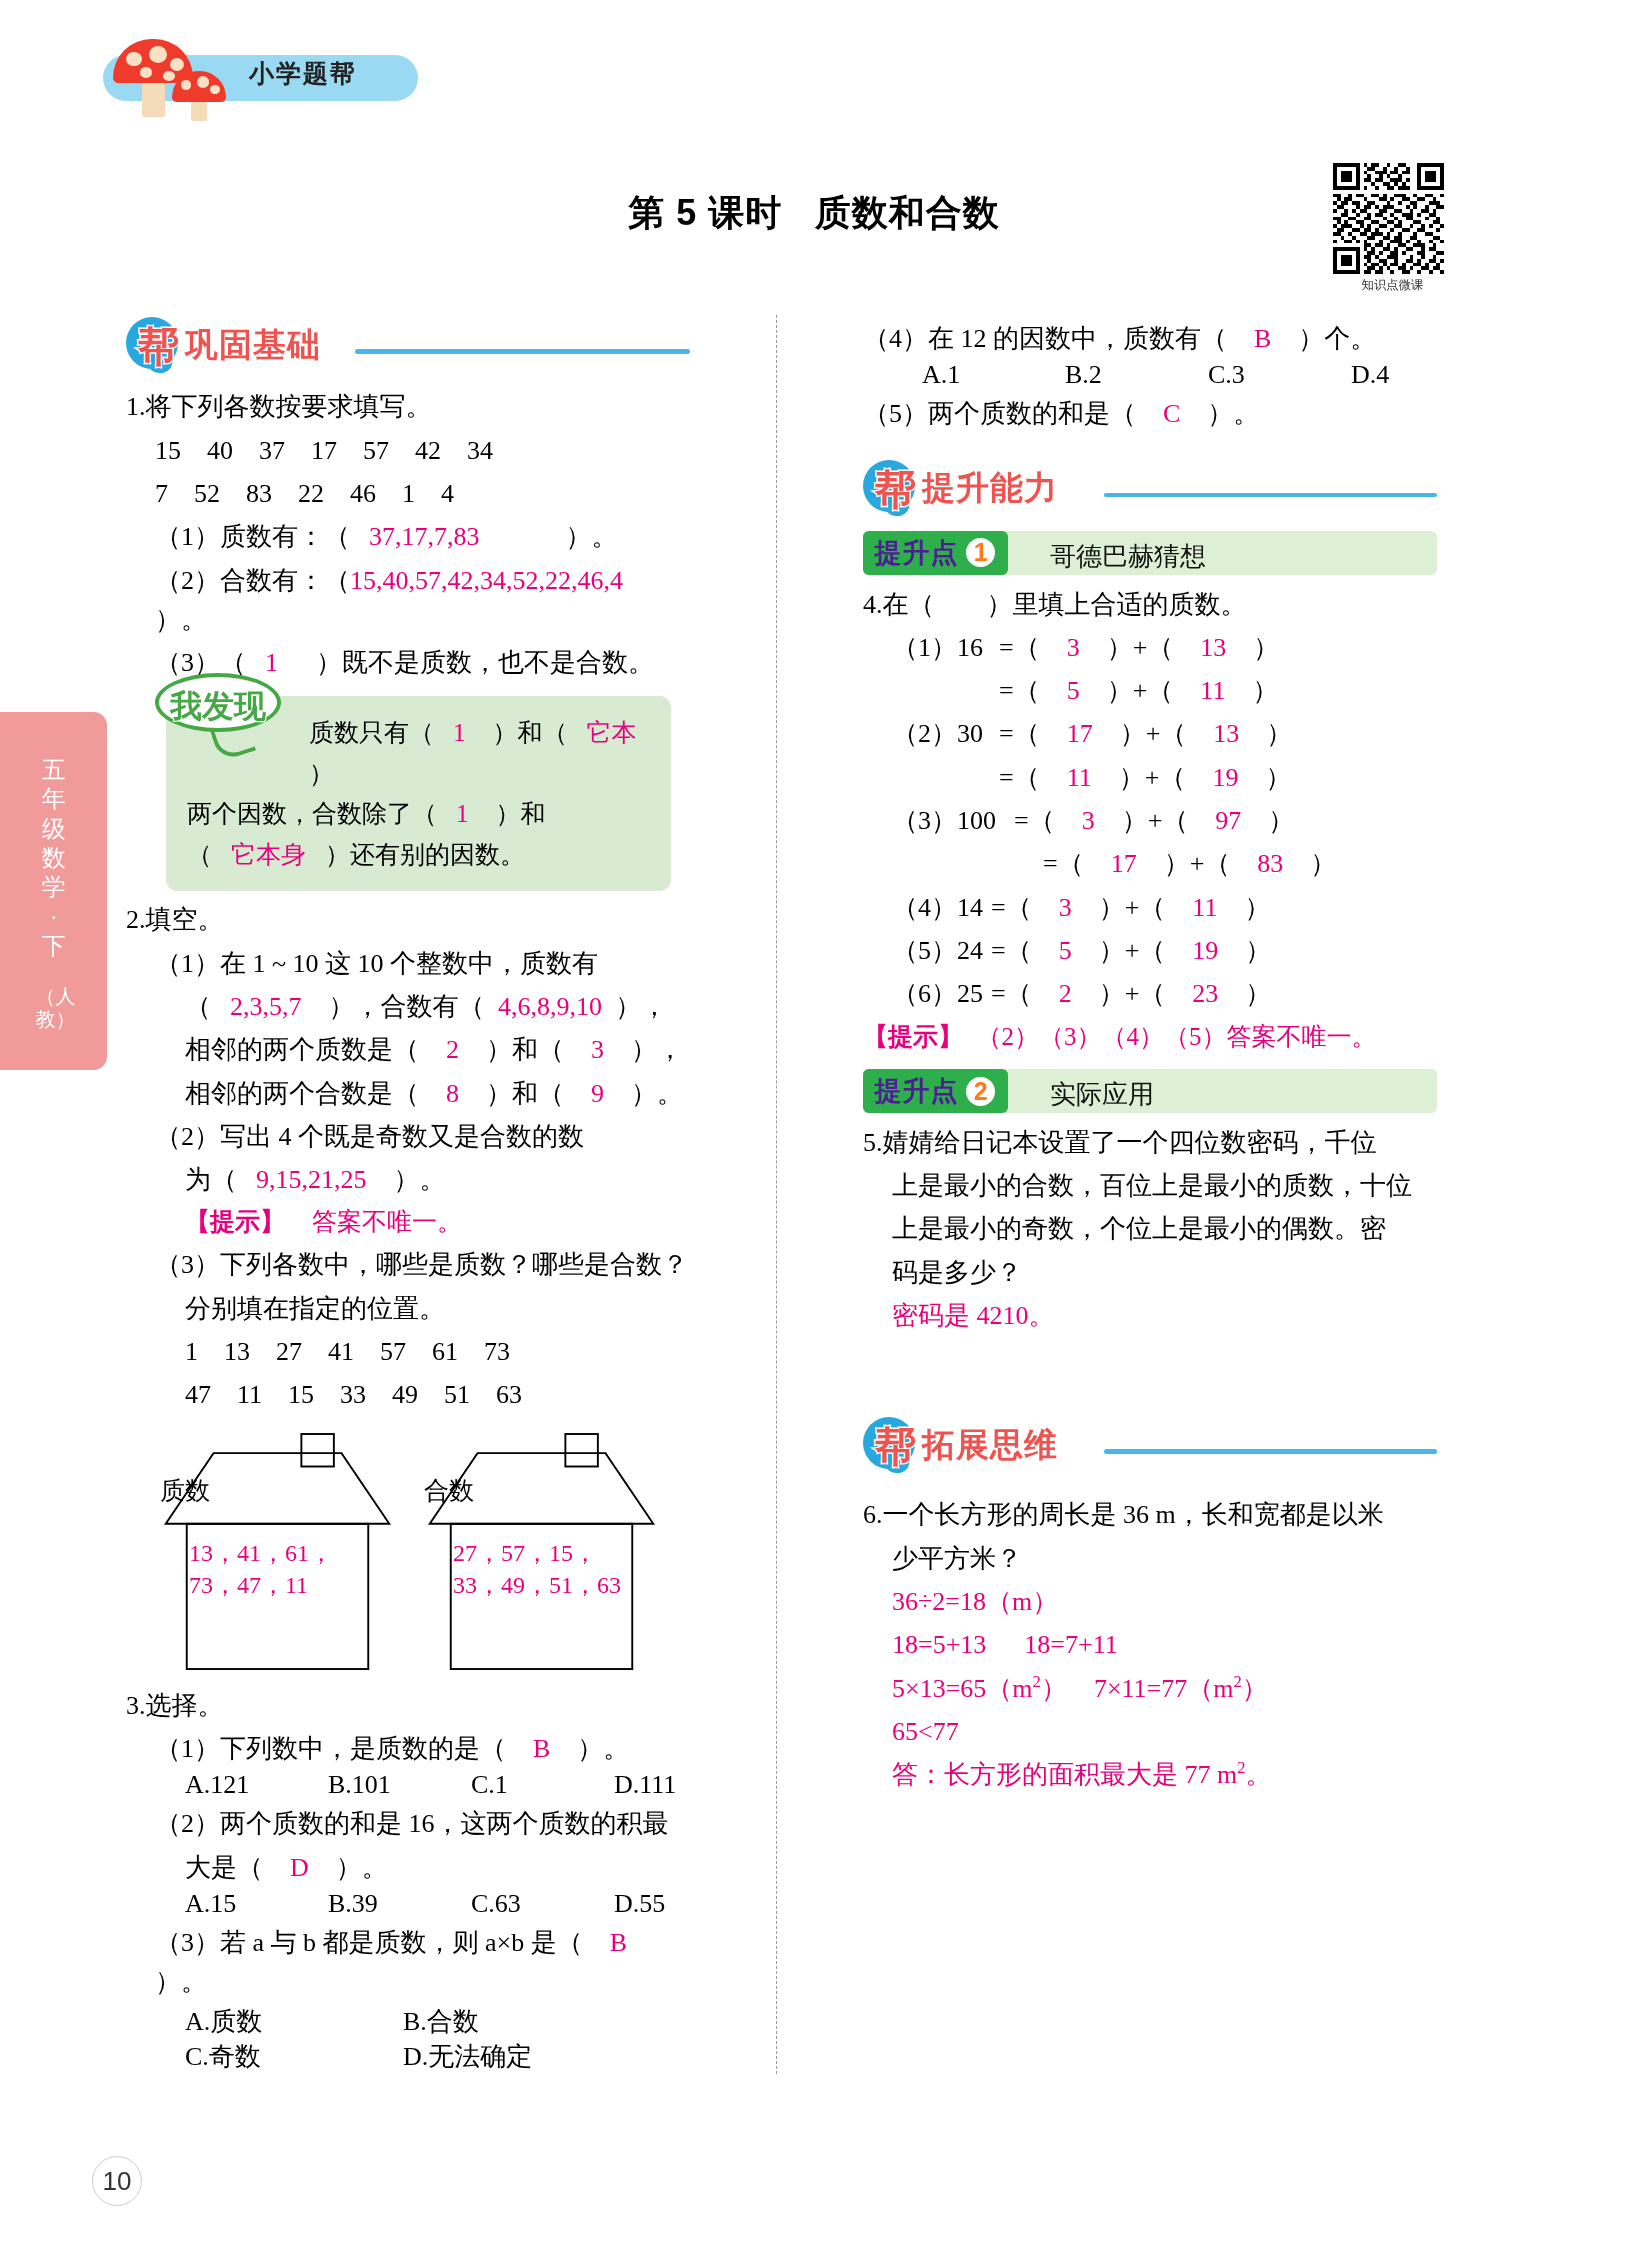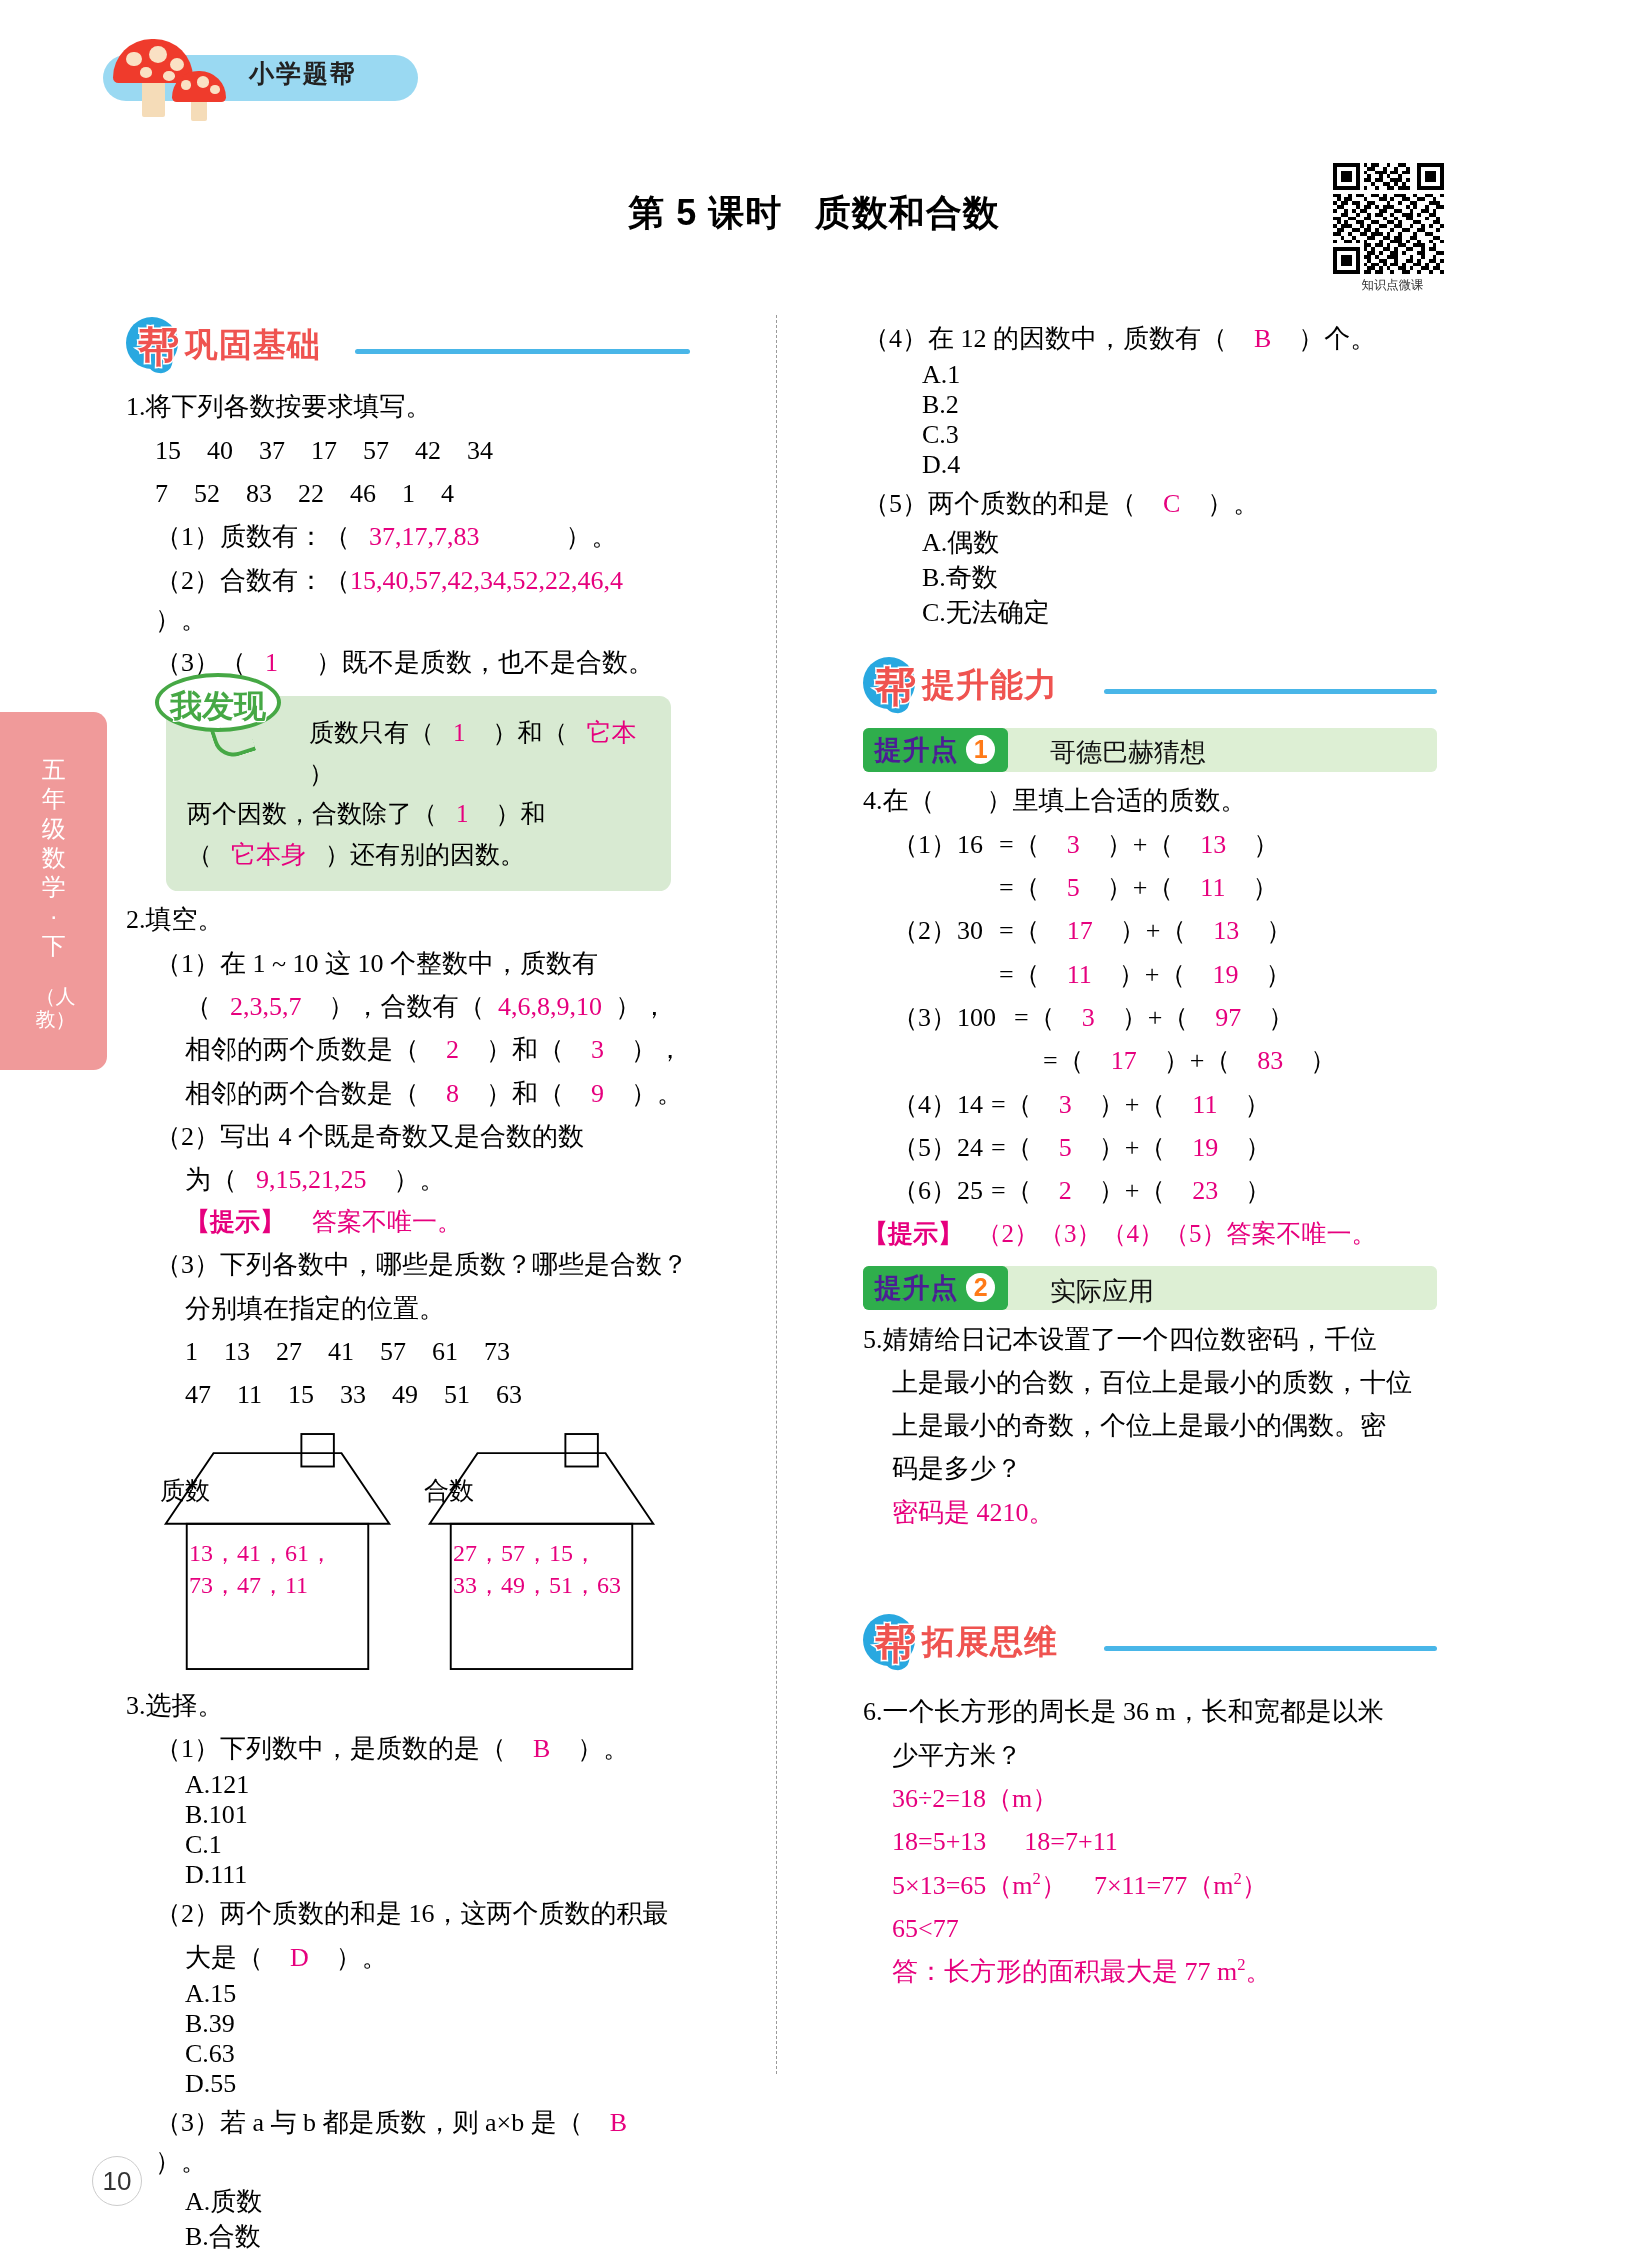--- a/index.html
+++ b/index.html
@@ -115,21 +115,21 @@
   
   .q{ font-size:26px; color:#000; line-height:1.52; margin:3.8px 0 1.9px 0; }
   .ind1{ padding-left:29px; }
   .ind2{ padding-left:59px; }
   .ans{ color:#e6007e; }
   .nums{ letter-spacing:0px; }
   .sp{ display:inline-block; }
   .sp14{ width:13.4px; } .sp20{ width:19px; } .sp28{ width:27px; }
   .sp40{ width:38px; }
   .sp90{ width:86px; }
-  .opt-row{ font-size:26px; padding-left:59px; display:flex;flex-direction:column; }
+  .opt-row{ font-size:26px; padding-left:59px; display:flex; }
   .opt-row span{ display:inline-block; }
 
   
   .discover{
     position:relative; margin:13.4px 0 9.6px 40px;
     width:505px; min-height:153px;
     background:#d8ead2; border-radius:11.5px;
     padding:17px 15.3px 15.3px 143px;
   }
   .bubble{
@@ -596,25 +596,20 @@
     </div>
     <div class="opt-row">
       <span style="width:143px">A.1</span>
       <span style="width:143px">B.2</span>
       <span style="width:143px">C.3</span>
       <span>D.4</span>
     </div>
     <div class="q">
       <span>（5）两个质数的和是（</span><span class="sp sp28"></span><span class="ans">C</span><span class="sp sp28"></span><span>）。</span>
     </div>
-    <div class="opt-row">
-      <span style="width:172px">A.偶数</span>
-      <span style="width:206px">B.奇数</span>
-      <span>C.无法确定</span>
-    </div>
 
     <div class="sechead w2" style="margin-top:25px">
       <div class="circ"></div>
       <div class="bang">帮</div>
       <div class="lbl">提升能力</div>
       <div class="rule"></div>
     </div>
 
     <div class="tipbar">
       <div class="pill">

